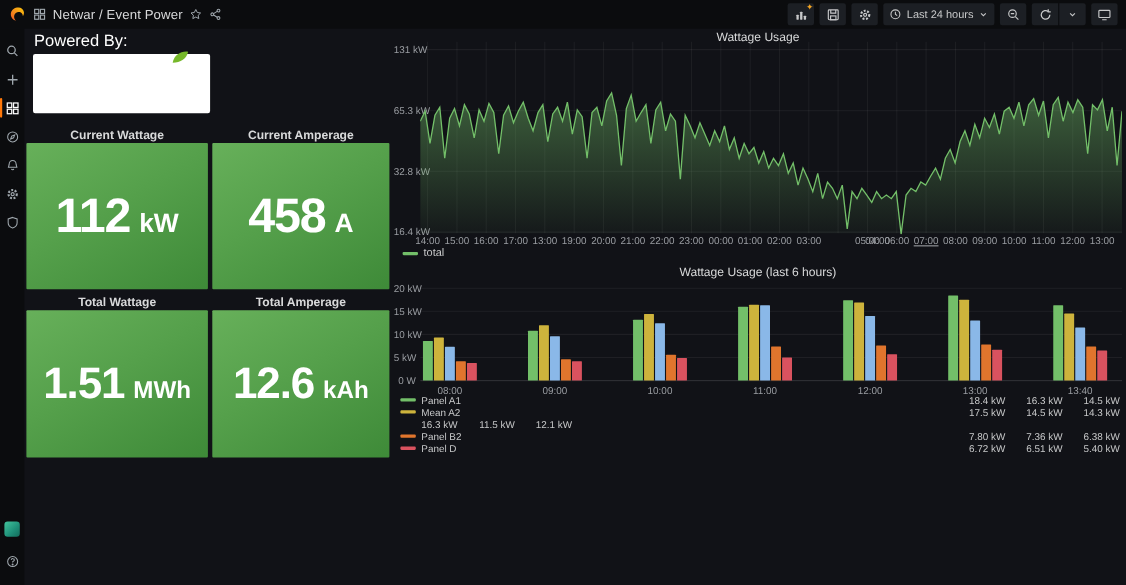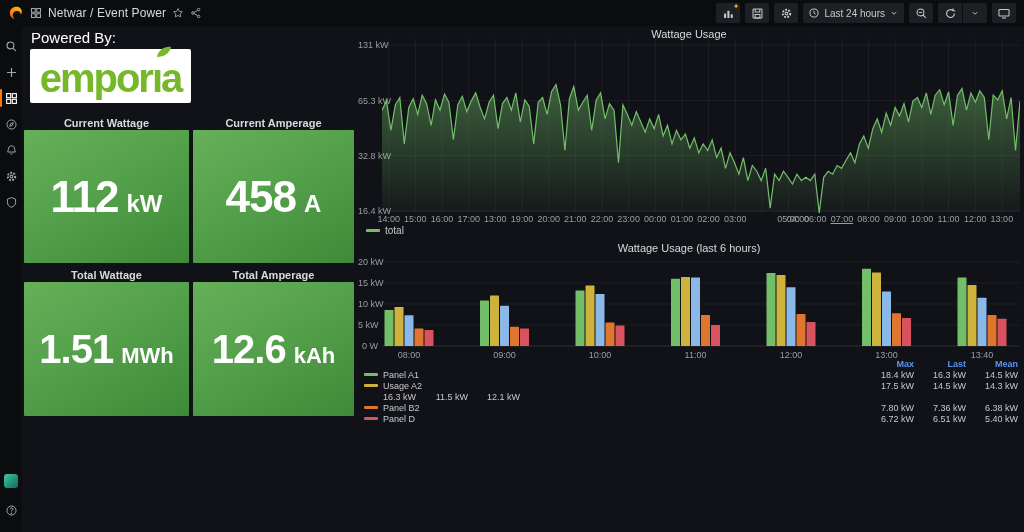--- a/index.html
+++ b/index.html
@@ -240,21 +240,20 @@
             <circle cx="8" cy="11.4" r="0.5" fill="currentColor"></circle>
         </svg>
       </div>
     </div>
   </aside>
 
   <main class="content">
 
     <div class="powered">Powered By:</div>
     <div class="logo-box">
-      <div class="logo-word">emporıa</div>
       <svg class="leaf" width="18" height="14" viewBox="0 0 18 14">
         <path d="M2 12 C3 5 10 1 16 2 C15 8 9 12 2 12 Z" fill="#76B82A"></path>
       </svg>
     </div>
 
     <div class="stat-panel s1">
       <div class="panel-title">Current Wattage</div>
       <div class="stat-body">
         <div class="stat-line">
           <span class="stat-num">112</span>
@@ -427,38 +426,32 @@
           <span style="left: 27px;">08:00</span>
           <span style="left: 122.5px;">09:00</span>
           <span style="left: 218px;">10:00</span>
           <span style="left: 313.5px;">11:00</span>
           <span style="left: 409px;">12:00</span>
           <span style="left: 504.5px;">13:00</span>
           <span style="left: 600px;">13:40</span>
         </div>
       <div id="legend-table" class="legend-table">
           <div class="leg-row">
-            <div class="leg-name"></div>
-            <div class="leg-val leg-head">Max</div>
-            <div class="leg-val leg-head">Last</div>
-            <div class="leg-val leg-head">Mean</div>
-          </div>
-          <div class="leg-row">
             <div class="leg-name">
               <span class="dash" style="background: rgb(115, 191, 105);"></span>
               <span>Panel A1</span>
             </div>
             <div class="leg-val">18.4 kW</div>
             <div class="leg-val">16.3 kW</div>
             <div class="leg-val">14.5 kW</div>
           </div>
           <div class="leg-row">
             <div class="leg-name">
               <span class="dash" style="background: rgb(205, 179, 60);"></span>
-              <span>Usage A2</span>
+              <span>Mean A2</span>
             </div>
             <div class="leg-val">17.5 kW</div>
             <div class="leg-val">14.5 kW</div>
             <div class="leg-val">14.3 kW</div>
           </div>
           <div class="leg-row">
             <div class="leg-val">16.3 kW</div>
             <div class="leg-val">11.5 kW</div>
             <div class="leg-val">12.1 kW</div>
           </div>

